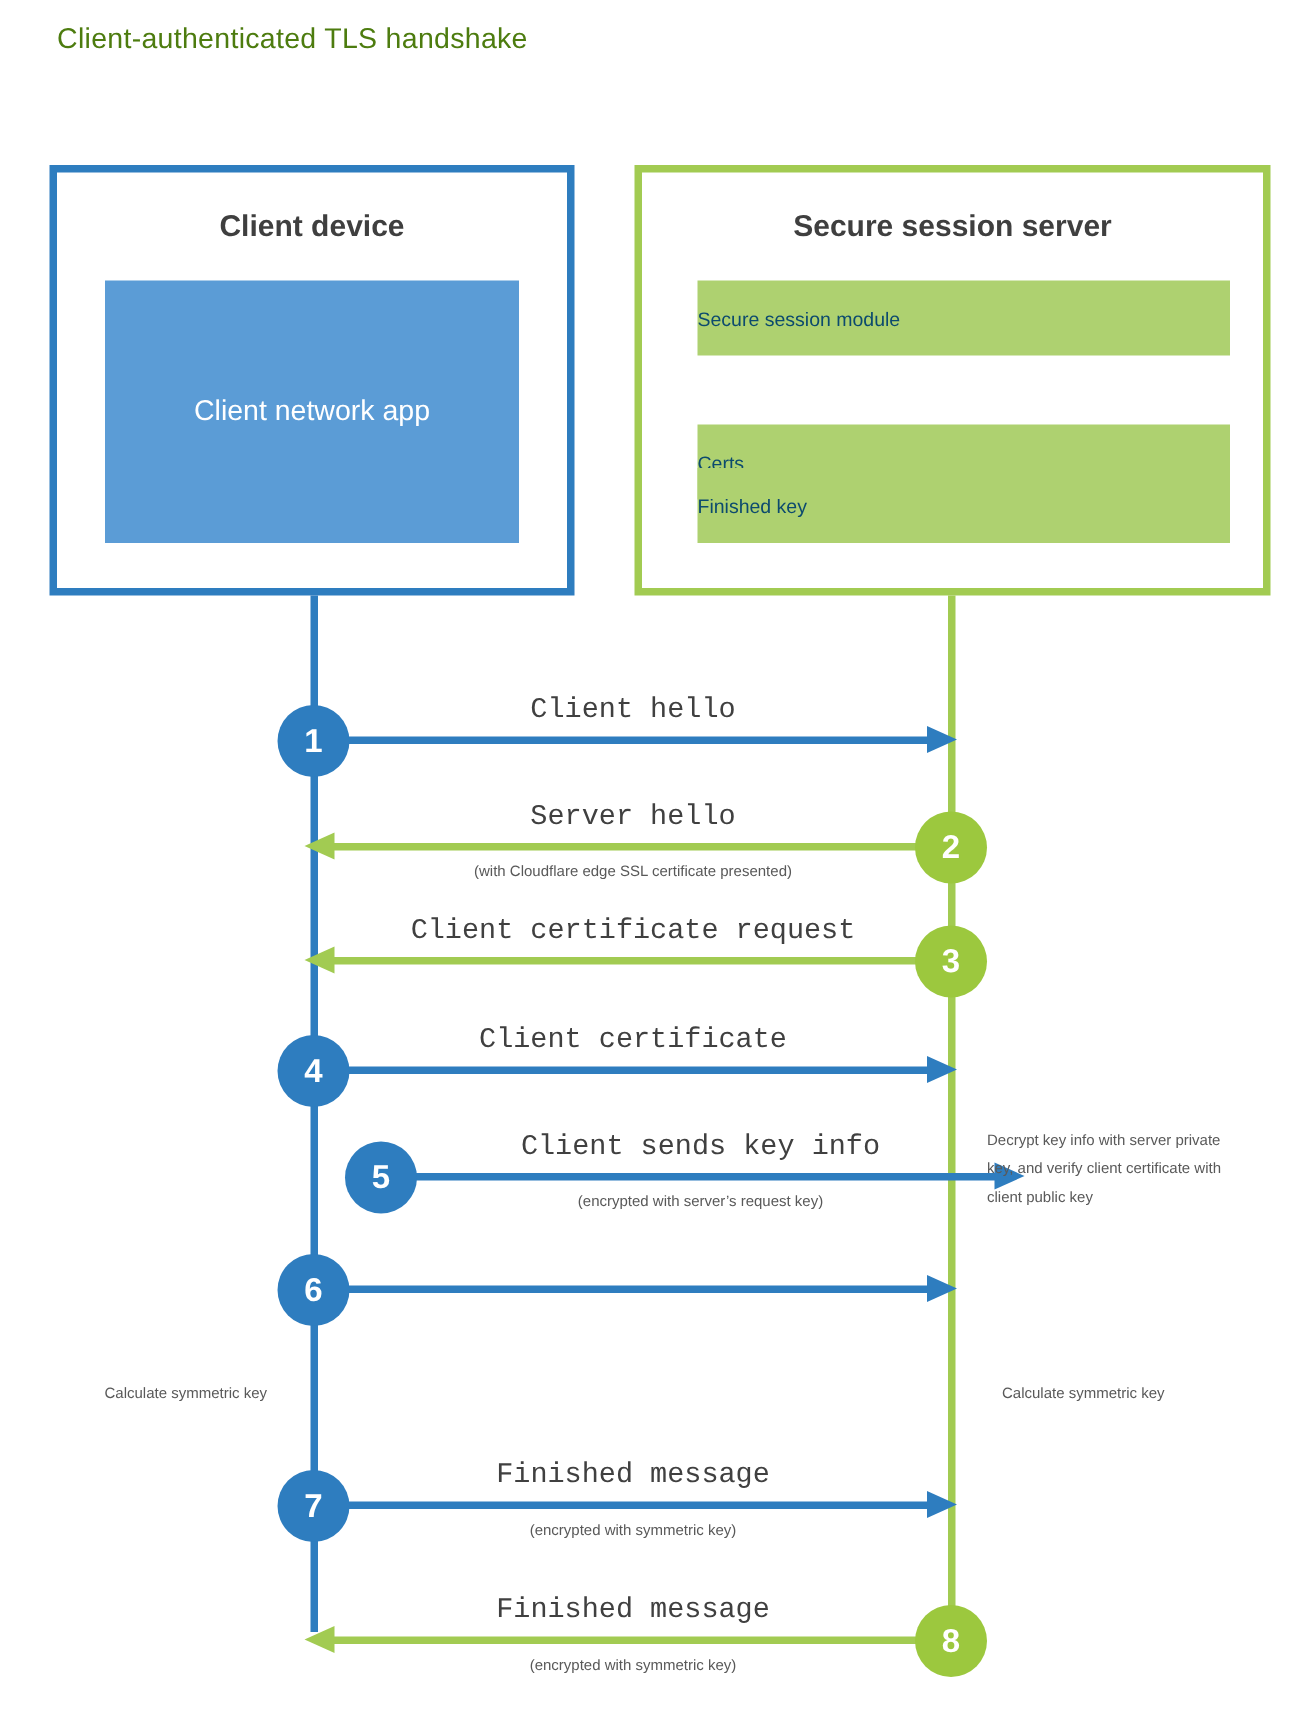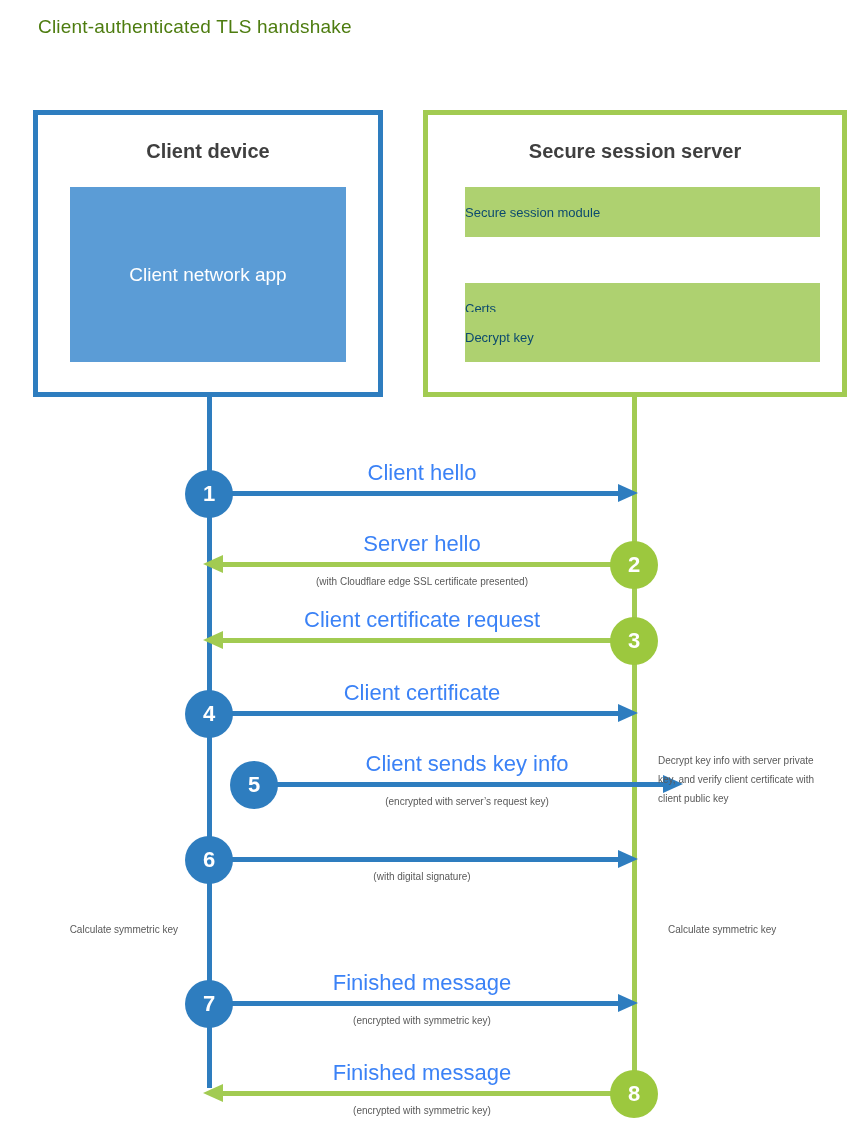--- a/index.html
+++ b/index.html
@@ -40,21 +40,21 @@
   .step-row { position:absolute; left:0; right:0; height:48px; }
   .circle {
     position:absolute; top:0; width:48px; height:48px; border-radius:50%;
     color:#ffffff; font-size:22px; font-weight:bold;
     display:flex; align-items:center; justify-content:center;
   }
   .circle.blue  { left:185px; background:#2e7dbf; }
   .circle.green { left:610px; background:#9cc83e; }
   .step-label {
     position:absolute; left:209px; width:426px; top:-8px; text-align:center;
-    font-size:22px; color:#3b82f6; line-height:22px;
+    font-size:19px; color:#404040; line-height:22px;font-family:Liberation Mono, monospace;
   }
   .step-sub {
     position:absolute; left:209px; width:426px; top:31px; text-align:center;
     font-size:10px; color:#595959; line-height:19px;
   }
   .arrow-line { position:absolute; top:21px; height:5px; }
   .arrow-line.blue  { background:#2e7dbf; }
   .arrow-line.green { background:#a2cb52; }
   .arrow-line.to-right { left:230px; width:390px; }
   .arrow-line.to-left  { left:222px; width:390px; }
@@ -86,21 +86,21 @@
 
   <div class="outer-box server">
     <div class="box-title">Secure session server</div>
     <div class="server-bar b1">
       <span>Secure session module</span>
     </div>
     <div class="server-bar b2">
       <span>Certs</span>
     </div>
     <div class="server-bar b3">
-      <span>Decrypt key</span>
+      <span>Finished key</span>
     </div>
   </div>
 
   <div class="lifeline client"></div>
   <div class="lifeline server"></div>
 
   <div class="step-row" style="top:470px;">
     <div class="step-label">Client hello</div>
     <div class="arrow-line blue to-right"></div>
     <div class="arrow-head right"></div>
@@ -133,21 +133,20 @@
     <div class="step-label">Client sends key info</div>
     <div class="arrow-line blue to-right"></div>
     <div class="arrow-head right"></div>
     <div class="step-sub">(encrypted with server’s request key)</div>
     <div class="circle blue">5</div>
   </div>
 
   <div class="step-row" style="top:836px;">
     <div class="arrow-line blue to-right"></div>
     <div class="arrow-head right"></div>
-    <div class="step-sub">(with digital signature)</div>
     <div class="circle blue">6</div>
   </div>
 
   <div class="step-row" style="top:980px;">
     <div class="step-label">Finished message</div>
     <div class="arrow-line blue to-right"></div>
     <div class="arrow-head right"></div>
     <div class="step-sub">(encrypted with symmetric key)</div>
     <div class="circle blue">7</div>
   </div>

